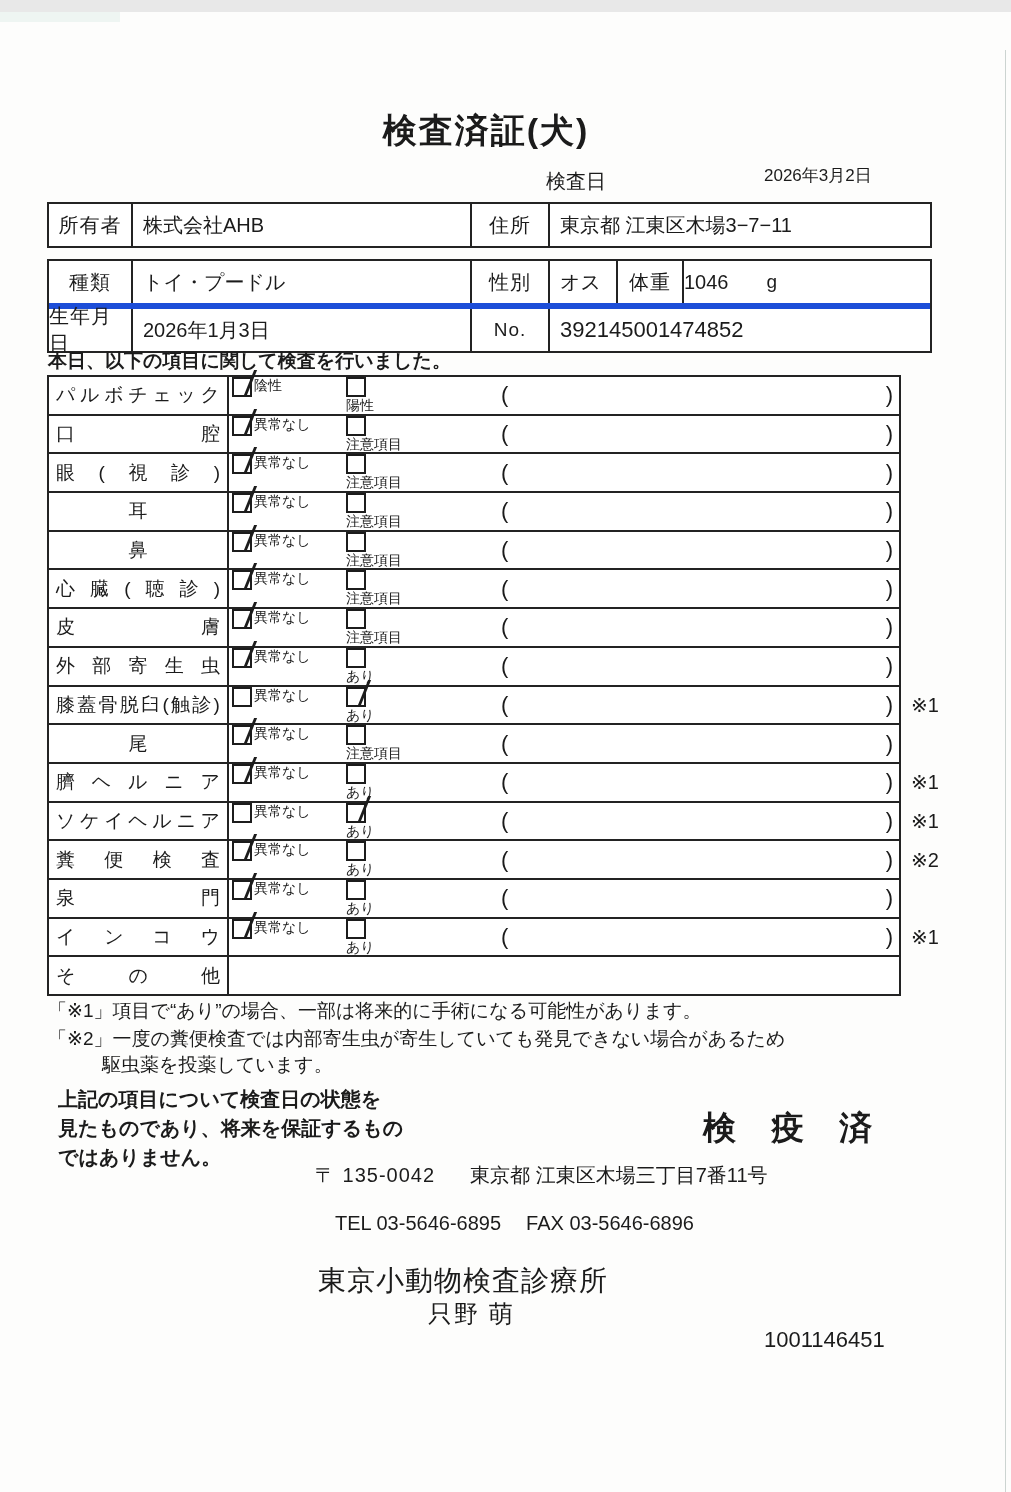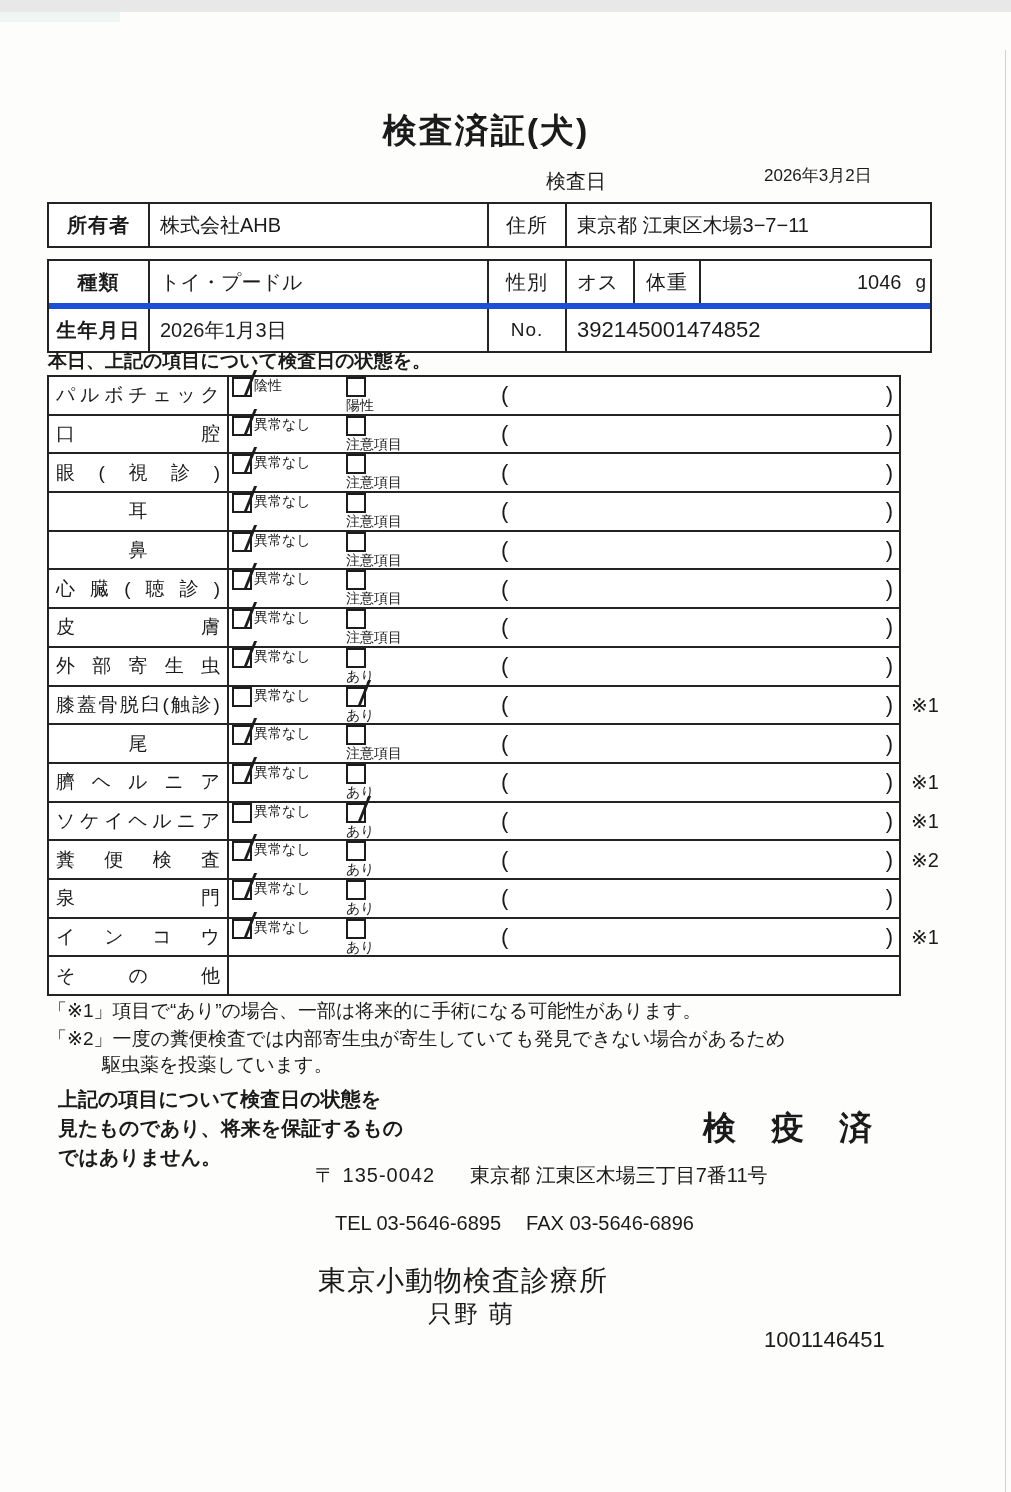--- a/index.html
+++ b/index.html
@@ -30,27 +30,27 @@
   .insp-date-value{left:764px;top:152px;font-size:17px;font-weight:400;}
 
   
   .htable{position:absolute;left:47px;width:881px;border:2px solid #232323;box-sizing:content-box;background:#fff;}
   .hrow{display:flex;height:42px;}
   .hrow + .hrow{border-top:6px solid #1d4ed8;}
   .hcell{display:flex;align-items:center;box-sizing:border-box;font-size:20px;}
   .hcell.bordered{border-right:2px solid #232323;}
   .hcell.lab{justify-content:center;letter-spacing:1px;}
   .hcell.val{padding-left:10px;}
-  .w-lab1{width:101px;font-weight:bold;}
+  .w-lab1{width:84px;}
   .w-val1{width:339px;}
   .w-lab2{width:78px;}
   .w-val2{flex:1;}
   .w-sex{width:68px;}
   .w-wlab{width:66px;}
-  .weight-val{flex:1;justify-content:flex-end;padding-right:4px;}
+  .weight-val{flex:1;justify-content:flex-start;padding-right:24px;gap:24px;}
   .weight-unit{margin-left:14px;font-size:19px;}
 
   .intro-line{left:48px;top:336px;font-size:19px;font-weight:600;}
 
   
   .cl-table{
     position:absolute;left:47px;top:363px;width:850px;height:617px;
     border:2px solid #232323;background:#fff;
     display:flex;flex-direction:column;
     box-sizing:content-box;overflow:visible;
@@ -140,21 +140,21 @@
       </div>
     </div>
     <div class="hrow">
       <div class="hcell lab bordered w-lab1">生年月日</div>
       <div class="hcell val bordered w-val1">2026年1月3日</div>
       <div class="hcell lab bordered w-lab2" style="font-size:19px;">No.</div>
       <div class="hcell val w-val2" style="font-size:22px;">392145001474852</div>
     </div>
   </div>
 
-  <div class="abs intro-line">本日、上記の項目について検査日の状態を。</div>
+  <div class="abs intro-line">本日、以下の項目に関して検査を行いました。</div>
 
   <div class="cl-table" id="checklist-rows">
       <div class="cl-row">
         <div class="cl-label spread">
           <span>パ</span>
           <span>ル</span>
           <span>ボ</span>
           <span>チ</span>
           <span>ェ</span>
           <span>ッ</span>

